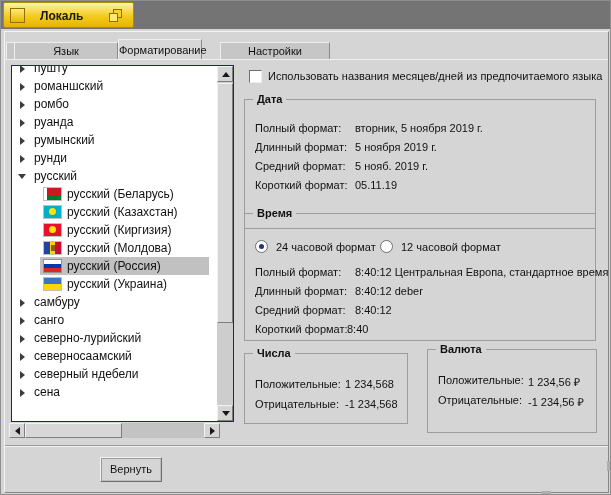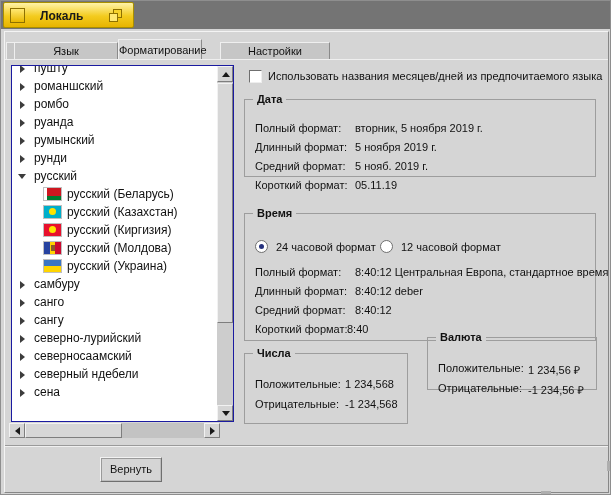--- a/index.html
+++ b/index.html
@@ -177,35 +177,35 @@
           <span class="lbl">русский (Казахстан)</span>
           </div>
         <div class="lrow child">
           <span class="flag flag-kg"></span>
           <span class="lbl">русский (Киргизия)</span>
           </div>
         <div class="lrow child">
           <span class="flag flag-md"></span>
           <span class="lbl">русский (Молдова)</span>
           </div>
+        <div class="lrow child selected">
+          <span class="flag flag-ru"></span>
+          <span class="lbl">русский (Россия)</span>
+          </div>
         <div class="lrow child">
           <span class="flag flag-ua"></span>
           <span class="lbl">русский (Украина)</span>
           </div>
         <div class="lrow">
           <span class="exp col"></span>
           <span class="lbl">самбуру</span>
           </div>
         <div class="lrow">
           <span class="exp col"></span>
           <span class="lbl">санго</span>
-          </div>
-        <div class="lrow">
-          <span class="exp col"></span>
-          <span class="lbl">сангу</span>
           </div>
         <div class="lrow">
           <span class="exp col"></span>
           <span class="lbl">северно-лурийский</span>
           </div>
         <div class="lrow">
           <span class="exp col"></span>
           <span class="lbl">северносаамский</span>
           </div>
         <div class="lrow">
@@ -234,21 +234,21 @@
       </div>
     <div class="hthumb"></div>
     <div class="sbtn right">
         <span class="tri tri-right"></span>
       </div>
   </div>
 
   <div class="checkbox"></div>
   <div class="check-label">Использовать названия месяцев/дней из предпочитаемого языка</div>
 
-  <div class="group" style="left:243px; top:98px; width:352px; height:78px;">
+  <div class="group" style="left:243px; top:98px; width:352px; height:130px;">
     <div class="legend">Дата</div>
     <div class="frow" style="left:10px; top:22px;">
       <span class="flabel">Полный формат:</span>
       <span class="fvalue" style="left:100px;">вторник, 5 ноября 2019 г.</span>
       </div>
     <div class="frow" style="left:10px; top:41px;">
       <span class="flabel">Длинный формат:</span>
       <span class="fvalue" style="left:100px;">5 ноября 2019 г.</span>
       </div>
     <div class="frow" style="left:10px; top:60px;">
@@ -290,21 +290,21 @@
     <div class="frow" style="left:10px; top:24px;">
       <span class="flabel">Положительные:</span>
       <span class="fvalue" style="left:90px;">1 234,568</span>
       </div>
     <div class="frow" style="left:10px; top:44px;">
       <span class="flabel">Отрицательные:</span>
       <span class="fvalue" style="left:90px;">-1 234,568</span>
       </div>
   </div>
 
-  <div class="group" style="left:426px; top:336px; width:170px; height:53px;">
+  <div class="group" style="left:426px; top:348px; width:170px; height:84px;">
     <div class="legend">Валюта</div>
     <div class="frow" style="left:10px; top:24px;">
       <span class="flabel">Положительные:</span>
       <span class="fvalue" style="left:90px;">1 234,56 ₽</span>
       </div>
     <div class="frow" style="left:10px; top:44px;">
       <span class="flabel">Отрицательные:</span>
       <span class="fvalue" style="left:90px;">-1 234,56 ₽</span>
       </div>
   </div>

